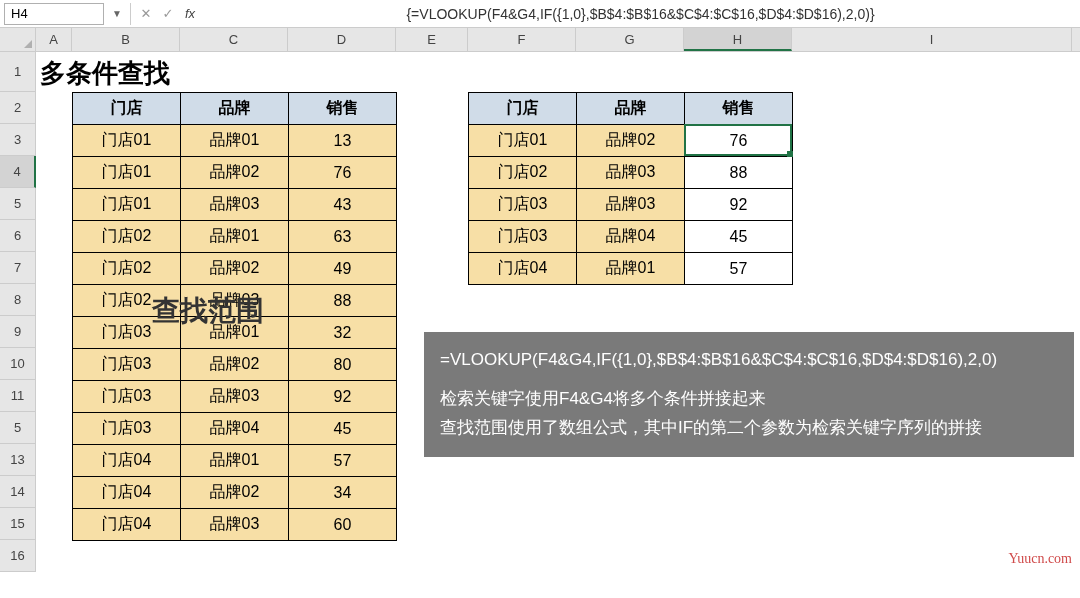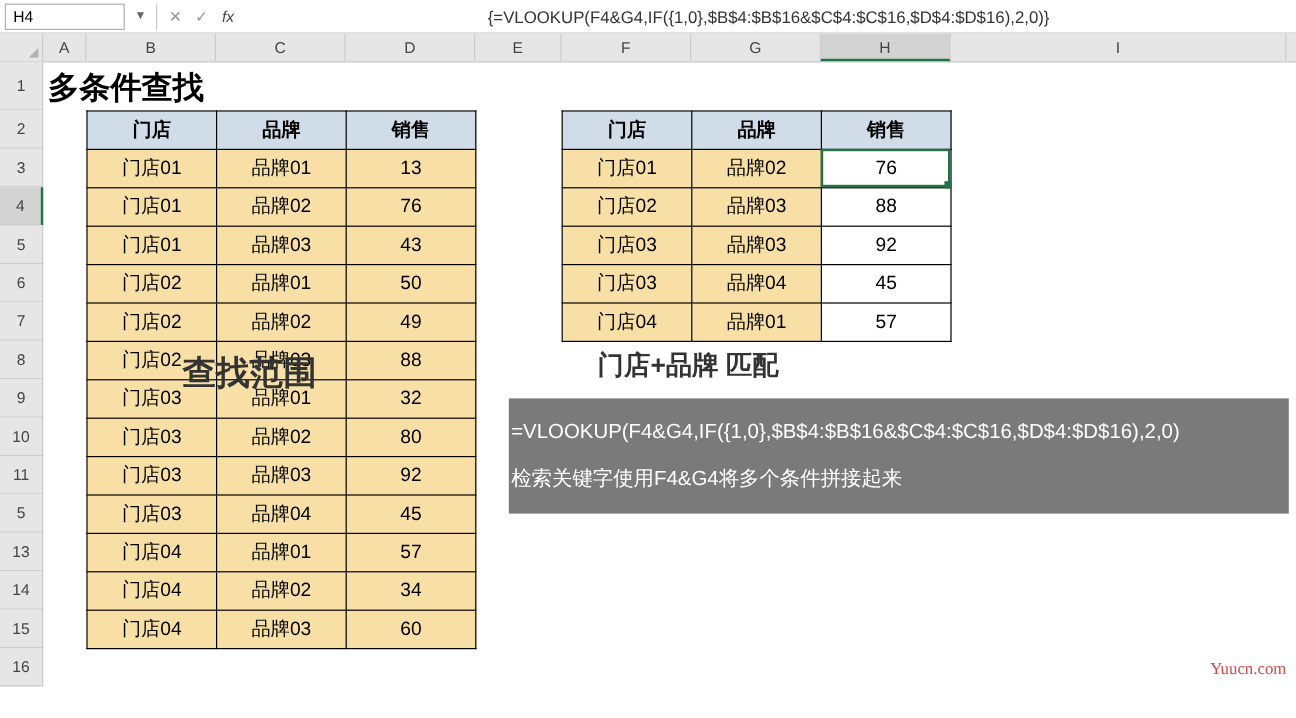--- a/index.html
+++ b/index.html
@@ -37,21 +37,21 @@
 .tbl.left td { background: #f7dfa6; }
 .tbl.right td.y { background: #f7dfa6; }
 .tbl.right td.w { background: #fff; }
 
 .sel-cell { position: absolute; border: 2px solid #217346; pointer-events: none; }
 .sel-cell::after { content: ""; position: absolute; right: -3px; bottom: -3px; width: 6px; height: 6px; background: #217346; }
 
 .overlay-txt { position: absolute; font-size: 28px; font-weight: bold; color: #333; }
 .match-txt { position: absolute; font-size: 22px; font-weight: bold; color: #333; }
 
-.info-box { position: absolute; background: #7a7a7a; color: #fff; font-size: 17px; padding: 14px 2px; line-height: 1.7; }
+.info-box { position: absolute; background: #7a7a7a; color: #fff; font-size: 17px; padding: 14px 16px; line-height: 1.7; }
 
 .watermark { position: absolute; right: 8px; bottom: 5px; color: #d04a4a; font-size: 14px; font-family: Georgia, serif; }
 </style>
 </head>
 <body>
 
 <div class="formula-bar">
   <div class="name-box">
     <span>H4</span>
   </div>
@@ -121,21 +121,21 @@
               <td>76</td>
             </tr>
             <tr>
               <td>门店01</td>
               <td>品牌03</td>
               <td>43</td>
             </tr>
             <tr>
               <td>门店02</td>
               <td>品牌01</td>
-              <td>50</td>
+              <td>63</td>
             </tr>
             <tr>
               <td>门店02</td>
               <td>品牌02</td>
               <td>49</td>
             </tr>
             <tr>
               <td>门店02</td>
               <td>品牌03</td>
               <td>88</td>
@@ -210,23 +210,23 @@
               <td class="y">品牌01</td>
               <td class="w">57</td>
             </tr>
           </tbody>
         </table>
 
       <div class="sel-cell" style="left:648px; top:72px; width:108px; height:32px;"></div>
 
       <div class="overlay-txt" style="left:116px; top:240px;">查找范围</div>
 
-      <div class="match-txt" style="left:462px; top:238px;">门店+品牌 匹配</div>
 
       <div class="info-box" style="left:388px; top:280px; width:650px;">
         <div style="margin-bottom:10px;">=VLOOKUP(F4&amp;G4,IF({1,0},$B$4:$B$16&amp;$C$4:$C$16,$D$4:$D$16),2,0)</div>
         <div>检索关键字使用F4&amp;G4将多个条件拼接起来</div>
+        <div>查找范围使用了数组公式，其中IF的第二个参数为检索关键字序列的拼接</div>
       </div>
 
       <div class="watermark">Yuucn.com</div>
     </div>
   </div>
 </div>
 
 </body></html>

